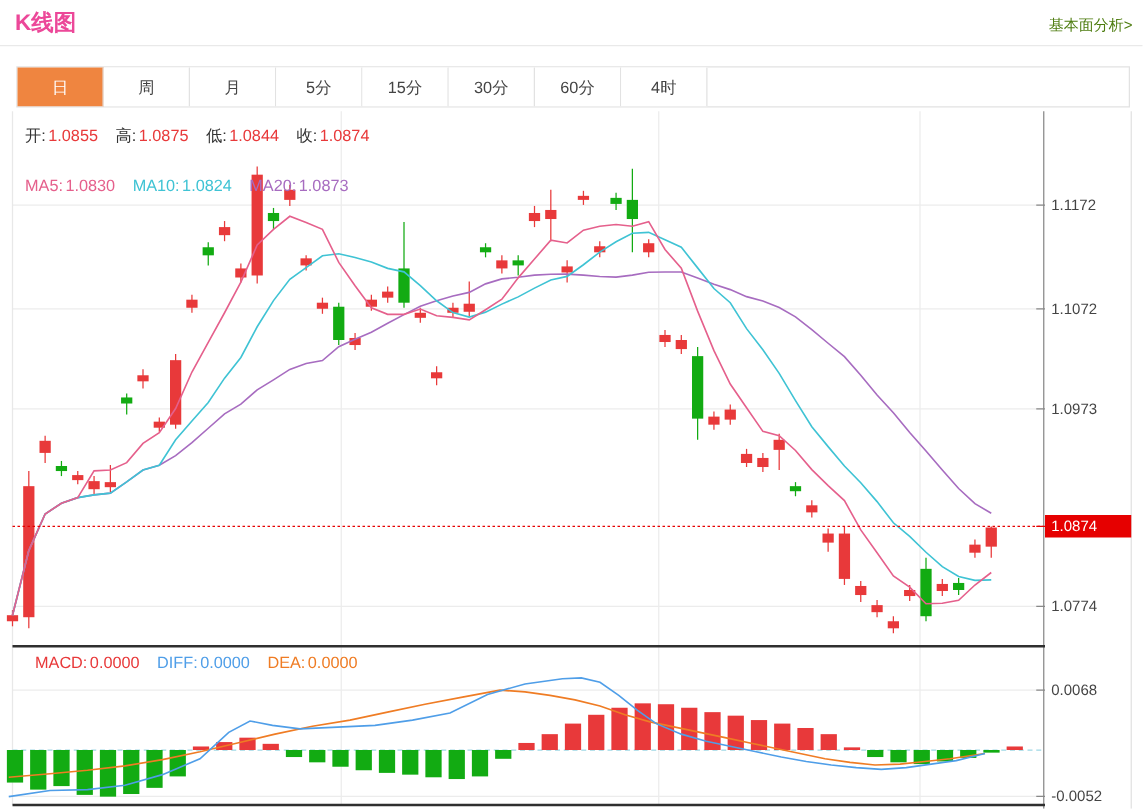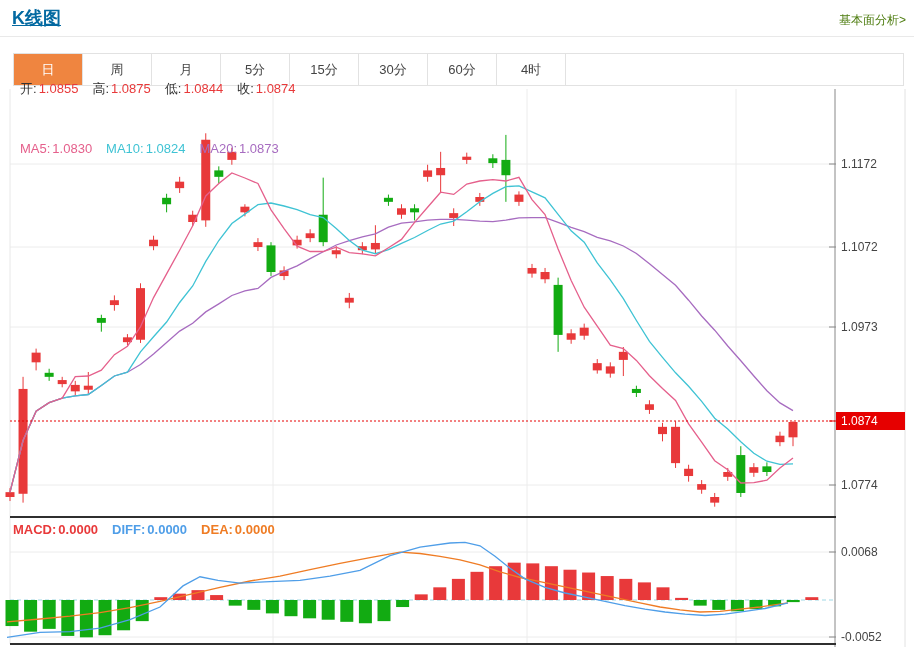--- a/index.html
+++ b/index.html
@@ -1,34 +1,34 @@
 <!DOCTYPE html>
 <html><head>
 <meta charset="utf-8">
 <style>
   html,body{margin:0;padding:0;}
   body{width:914px;height:647px;position:relative;background:#fff;overflow:hidden;
        font-family:"Liberation Sans","DejaVu Sans",sans-serif;}
   #cv{position:absolute;left:0;top:0;}
-  .page-title{position:absolute;left:12px;top:6px;font-size:18px;font-weight:bold;color:#0369a1;text-decoration:underline;}
+  .page-title{position:absolute;left:12px;top:6px;font-size:18px;font-weight:bold;color:#ec4899;}
   .fund-link{position:absolute;right:8px;top:12px;font-size:12px;color:#4d7c0f;text-decoration:none;cursor:pointer;}
   .header-rule{position:absolute;left:0;top:36px;width:914px;height:1px;background:#e9e9e9;}
   .tabbar{position:absolute;left:13px;top:53px;width:891px;height:33px;display:flex;
           border:1px solid #e2e2e2;box-sizing:border-box;background:#fff;}
   .tab{width:69px;display:flex;align-items:center;justify-content:center;font-size:13px;color:#444;
        border-right:1px solid #e2e2e2;cursor:pointer;box-sizing:border-box;background:#fff;}
   .tab.active{background:#ef8540;color:#fff;}
   .tab-filler{flex:1;}
   .legend{position:absolute;font-size:13px;white-space:nowrap;}
   .legend .lbl{color:#333;}
   .legend .pair{margin-right:14px;}
   .legend .pair .val{margin-left:2px;}
-  #ohlc-legend{left:20px;top:80px;text-align:center;}
+  #ohlc-legend{left:20px;top:100px;text-align:center;}
   #ma-legend{left:20px;top:115px;margin-top:26px;}
-  #macd-legend{left:13px;top:522px;font-weight:bold;}
+  #macd-legend{left:28px;top:522px;}
 </style>
 </head>
 <body>
 
 <svg id="cv" width="914" height="647">
     <line x1="273" y1="89" x2="273" y2="644" stroke="#ececec" stroke-width="1"></line>
     <line x1="527" y1="89" x2="527" y2="644" stroke="#ececec" stroke-width="1"></line>
     <line x1="736" y1="89" x2="736" y2="644" stroke="#ececec" stroke-width="1"></line>
     <line x1="10" y1="164" x2="835" y2="164" stroke="#ececec" stroke-width="1"></line>
     <line x1="10" y1="247" x2="835" y2="247" stroke="#ececec" stroke-width="1"></line>

